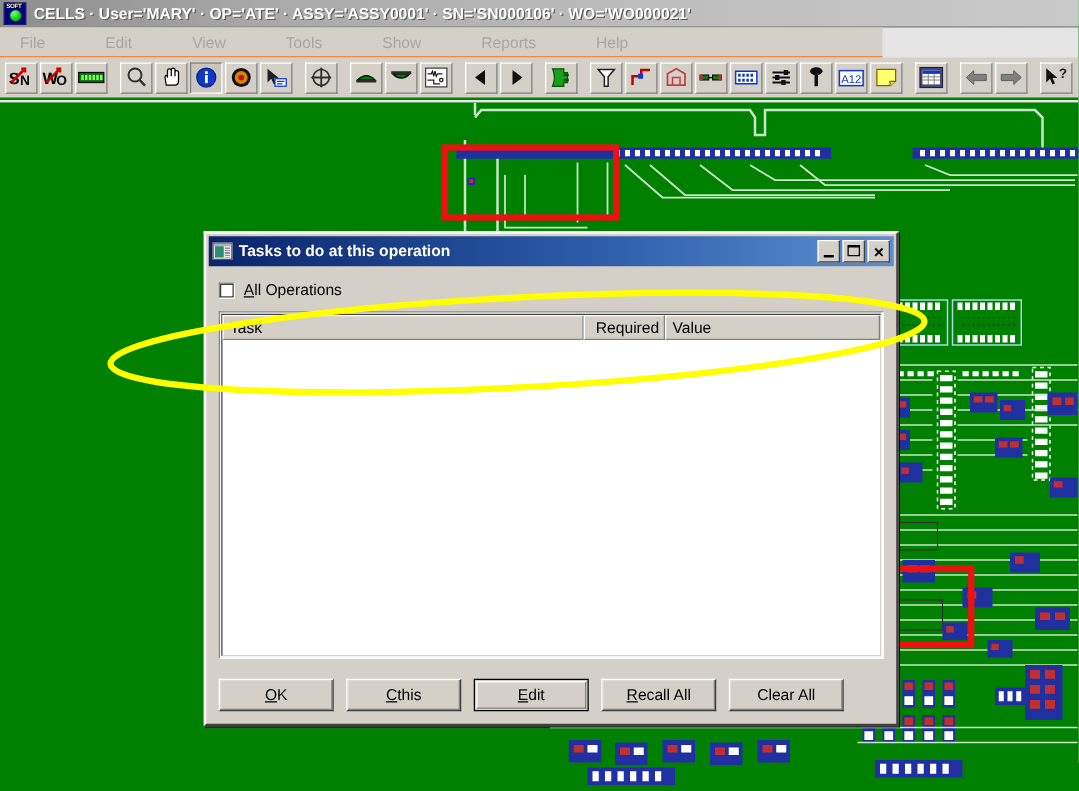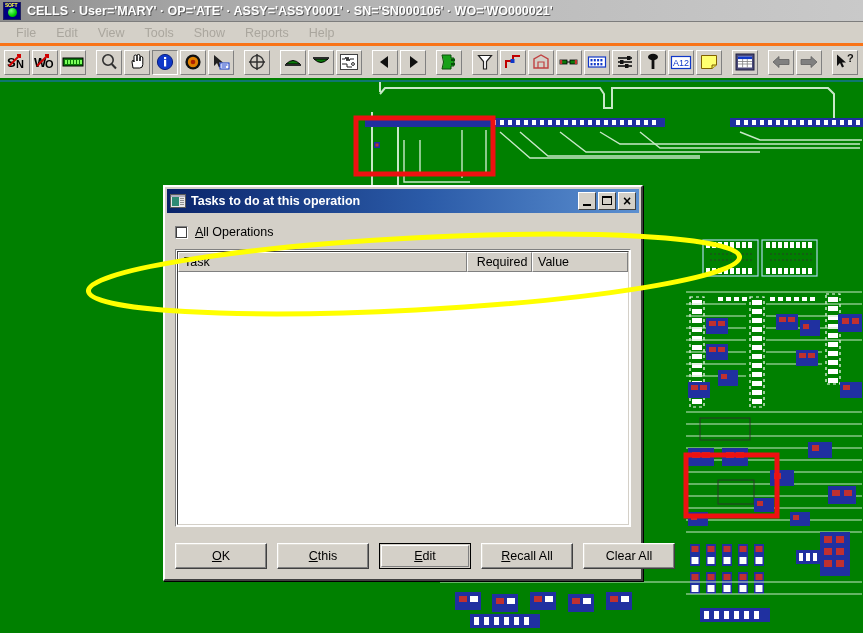--- a/index.html
+++ b/index.html
@@ -9,21 +9,21 @@
     width: 863px; height: 633px;
     overflow: hidden;
     font-family: "Liberation Sans", sans-serif;
     font-size: 12px;
     background: #008000;
   }
   #app {
     position: relative;
     width: 863px; height: 633px;
     overflow: hidden;
-    background: #0f766e;
+    background: #e5e5e5;
   }
 
   
   #titlebar {
     position: absolute; left: 0; top: 0; width: 863px; height: 22px;
     background: linear-gradient(to right, #8d8d8d 0%, #a9a9a9 25%, #bdbdbd 60%, #c9c9c9 100%);
     display: flex; align-items: center;
     border-bottom: 1px solid #7d7d7d;
   }
   #app-icon {
@@ -45,25 +45,26 @@
   }
   #title-text {
     color: #ffffff; font-size: 12.5px; font-weight: bold;
     text-shadow: 1px 1px 0 #5a5a5a;
     white-space: nowrap;
     font-family: "Liberation Sans", sans-serif;
   }
 
   
   #menubar {
-    position: absolute; left: 0; top: 22px; width: 863px; height: 24px;
+    position: absolute; left: 0; top: 22px; width: 706px; height: 24px;
     background: #d4d0c8;
-    border-bottom: 3px solid #f97316;
+    border-bottom: 1px solid #f97316;
     display: flex; align-items: center;
     padding-left: 6px;
+    gap: 28px;
   }
   .menu-item {
     padding: 3px 10px; color: #aaa69e; font-size: 12.5px;
     font-family: "Liberation Sans", sans-serif;
     cursor: default; white-space: nowrap;
   }
 
   
   #toolbar {
     position: absolute; left: 0; top: 46px; width: 863px; height: 34px;
@@ -93,21 +94,21 @@
   #pcb {
     position: absolute; left: 0; top: 82px; width: 863px; height: 551px;
     background: #008000;
     overflow: hidden;
   }
   #pcb svg { display: block; }
 
   
   #dialog {
     position: absolute; left: 163px; top: 185px;
-    width: 480px; height: 396px;
+    width: 556px; height: 396px;
     background: #d4d0c8;
     border-top: 2px solid #ffffff; border-left: 2px solid #ffffff;
     border-right: 2px solid #404040; border-bottom: 2px solid #404040;
     box-shadow: 1px 1px 0 #000;
   }
   #dlg-titlebar {
     height: 24px; margin: 2px 2px 0 2px;
     background: linear-gradient(to right, #0a246a 0%, #2b5ba8 55%, #5b8fd0 100%);
     display: flex; align-items: center;
   }

